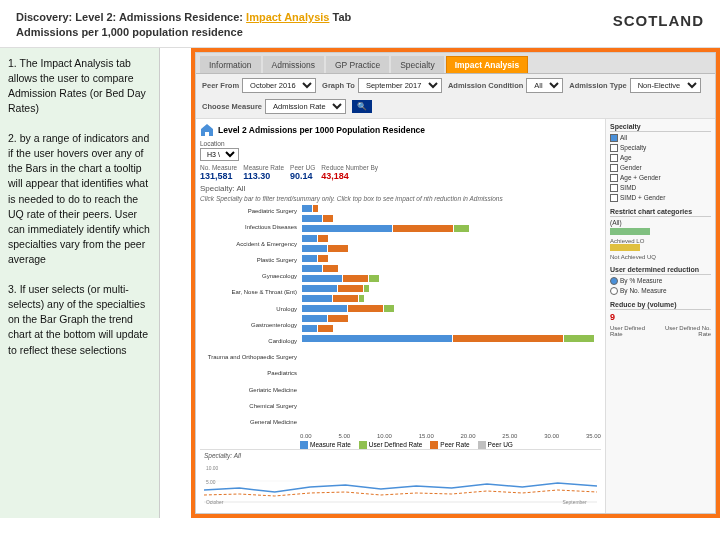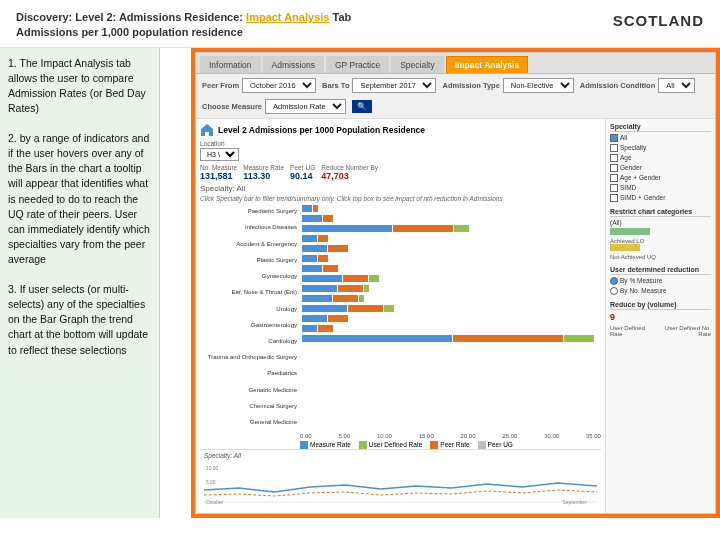--- a/index.html
+++ b/index.html
@@ -473,35 +473,35 @@
       </div>
 
       <div class="dashboard-controls">
         <div class="control-group">
           <span class="control-label">Peer From</span>
           <select class="control-select">
             <option>October 2016</option>
           </select>
         </div>
         <div class="control-group">
-          <span class="control-label">Bars To</span>
+          <span class="control-label">Graph To</span>
           <select class="control-select">
             <option>September 2017</option>
+          </select>
+        </div>
+        <div class="control-group">
+          <span class="control-label">Admission Condition</span>
+          <select class="control-select">
+            <option>All</option>
           </select>
         </div>
         <div class="control-group">
           <span class="control-label">Admission Type</span>
           <select class="control-select">
             <option>Non-Elective</option>
-          </select>
-        </div>
-        <div class="control-group">
-          <span class="control-label">Admission Condition</span>
-          <select class="control-select">
-            <option>All</option>
           </select>
         </div>
         <div class="control-group">
           <span class="control-label">Choose Measure</span>
           <select class="control-select">
             <option>Admission Rate</option>
           </select>
         </div>
         <button class="search-icon-btn">🔍</button>
       </div>
@@ -534,21 +534,21 @@
             <div class="stat-col">
               <span class="stat-label">Measure Rate</span>
               <span class="stat-value">113.30</span>
             </div>
             <div class="stat-col">
               <span class="stat-label">Peer UG</span>
               <span class="stat-value">90.14</span>
             </div>
             <div class="stat-col">
               <span class="stat-label">Reduce Number By</span>
-              <span class="stat-value" style="color:#c00;">47,703</span>
+              <span class="stat-value" style="color:#c00;">43,184</span>
             </div>
           </div>
 
           <div class="specialty-label">Specialty: All</div>
 
           <div class="bar-chart-container">
             <div class="click-hint">Click Specialty bar to filter trend/summary only. Click top box to see impact of nth reduction in Admissions</div>
             <div class="bar-chart-body">
               <div class="bar-chart-labels" id="bar-labels">
                   <div class="bar-label">Paediatric Surgery</div>

